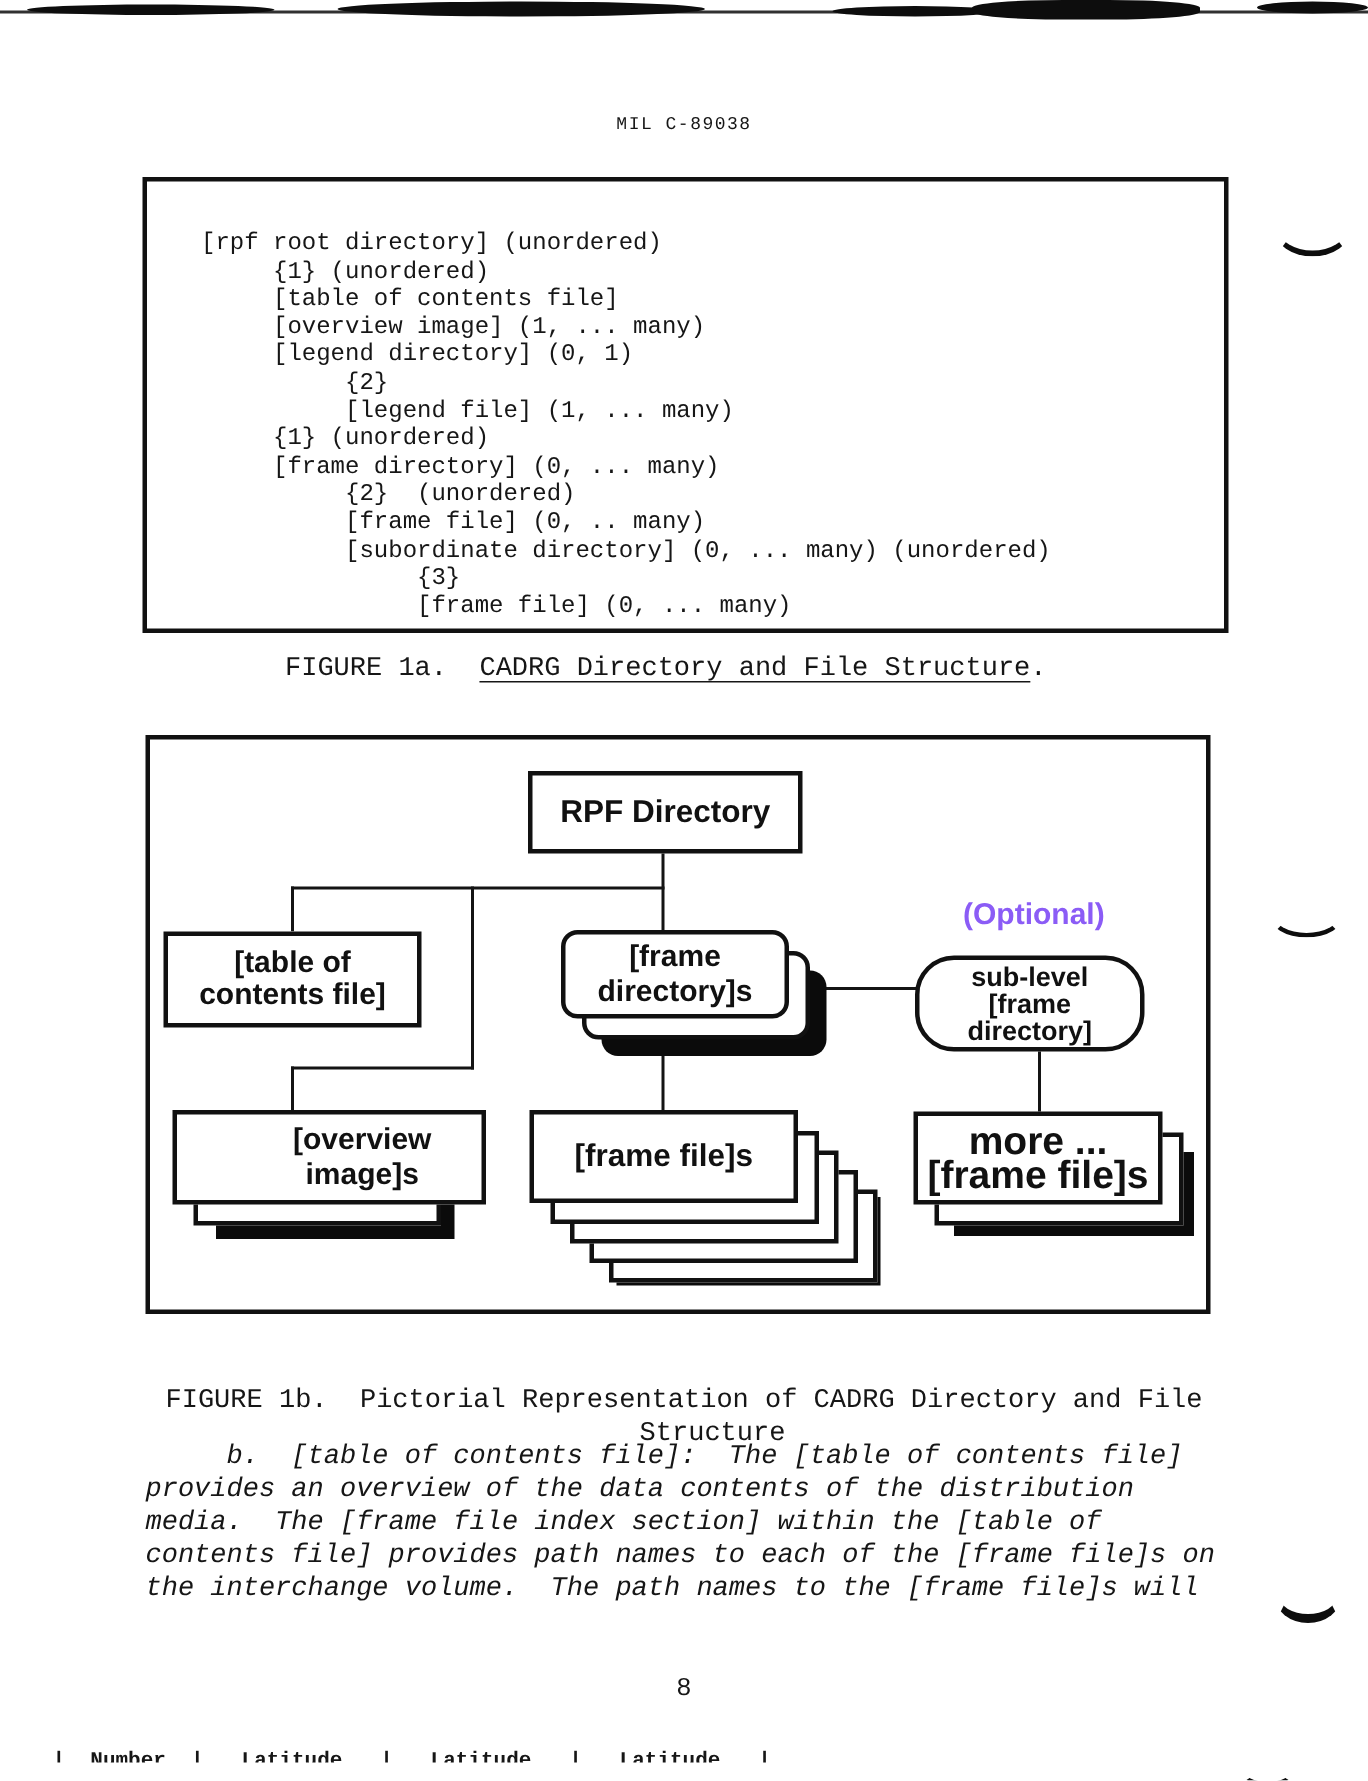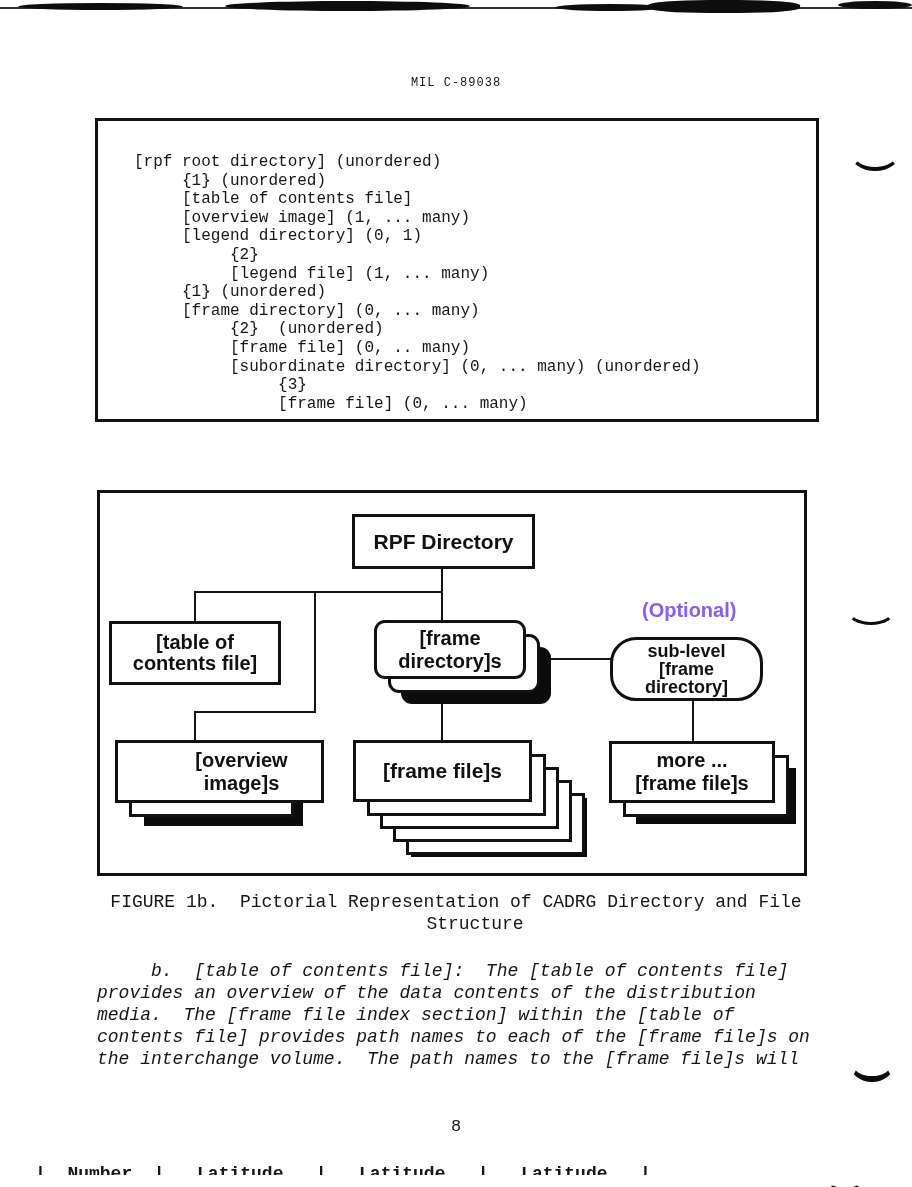--- a/index.html
+++ b/index.html
@@ -14,25 +14,25 @@
   .arc{position:absolute;border:3px solid transparent;border-bottom-color:#0d0d0d;border-radius:50%;}
   
   .docheader{position:absolute;top:30px;left:0;width:912px;text-align:center;
     font-size:12px;letter-spacing:1px;margin-top:46px;}
   .codebox{position:absolute;left:95px;top:118px;width:718px;height:298px;
     border:3px solid #111;}
   .codebox pre{margin:12px;padding:20px 10px 0 24px;font-size:16px;line-height:18.6px;
     font-family:"Liberation Mono","DejaVu Sans Mono",monospace;white-space:pre;}
   .cap1a{position:absolute;top:436px;left:190px;font-size:18px;white-space:pre;}
   .cap1a .ul{text-decoration:underline;text-underline-offset:4px;}
-  .cap1b{position:absolute;left:0;width:912px;text-align:center;font-size:18px;white-space:pre;}
+  .cap1b{position:absolute;left:0;width:912px;text-align:center;font-size:18px;white-space:pre;margin-top:32px;}
   .para{position:absolute;left:97px;top:960px;width:740px;font-size:18px;line-height:22px;white-space:pre;font-style:italic;}
   .pagenum{position:absolute;top:1117px;left:0;width:912px;text-align:center;font-size:17px;}
   .fragclip{position:absolute;left:35px;top:1164px;width:650px;height:11px;overflow:hidden;}
-  .fragclip .fragtext{font-size:18px;font-weight:bold;line-height:20px;white-space:pre;}
+  .fragclip .fragtext{font-size:14px;font-weight:bold;line-height:20px;white-space:pre;}
   
   .figure{position:absolute;left:97px;top:490px;width:704px;height:380px;border:3px solid #111;}
   .node{position:absolute;background:#fff;border:3px solid #111;display:flex;
     align-items:center;justify-content:center;text-align:center;
     font-family:"Liberation Sans","DejaVu Sans",sans-serif;font-weight:bold;color:#111;
     white-space:pre-line;z-index:4;}
   .layer{position:absolute;background:#fff;border:3px solid #111;z-index:3;}
   .blob{position:absolute;background:#0b0b0b;z-index:2;}
   .rounded{border-radius:11px;}
   .line{position:absolute;background:#141414;z-index:1;}
@@ -70,20 +70,21 @@
           [legend file] (1, ... many)
      {1} (unordered)
      [frame directory] (0, ... many)
           {2}  (unordered)
           [frame file] (0, .. many)
           [subordinate directory] (0, ... many) (unordered)
                {3}
                [frame file] (0, ... many)</pre>
   </div>
 
+  <div class="cap1a"><span>FIGURE 1a.  </span><span class="ul">CADRG Directory and File Structure</span><span>.</span></div>
 
   <div class="figure">
 
     <div class="line" style="left:341px;top:73px;width:2px;height:56px;"></div>
     <div class="line" style="left:94px;top:98px;width:249px;height:2px;"></div>
     <div class="line" style="left:94px;top:98px;width:2px;height:30px;"></div>
     <div class="line" style="left:214px;top:98px;width:2px;height:122px;"></div>
     <div class="line" style="left:94px;top:218px;width:122px;height:2px;"></div>
     <div class="line" style="left:94px;top:218px;width:2px;height:30px;"></div>
     <div class="line" style="left:341px;top:185px;width:2px;height:65px;"></div>
@@ -112,21 +113,21 @@
 
     <div class="blob" style="left:311px;top:305px;width:176px;height:59px;"></div>
     <div class="layer" style="left:306px;top:300px;width:173px;height:56px;"></div>
     <div class="layer" style="left:293px;top:287px;width:173px;height:56px;"></div>
     <div class="layer" style="left:280px;top:274px;width:173px;height:56px;"></div>
     <div class="layer" style="left:267px;top:261px;width:173px;height:56px;"></div>
     <div class="node" style="left:253px;top:247px;width:173px;height:56px;font-size:21px;">[frame file]s</div>
 
     <div class="blob" style="left:536px;top:275px;width:160px;height:56px;"></div>
     <div class="layer" style="left:523px;top:262px;width:160px;height:56px;"></div>
-    <div class="node" style="left:509px;top:248px;width:160px;height:56px;font-size:20px;line-height:23px;">more ...
+    <div class="node" style="left:509px;top:248px;width:160px;height:56px;font-size:26px;line-height:23px;">more ...
 [frame file]s</div>
   </div>
 
   <div class="cap1b" style="top:892px;">FIGURE 1b.  Pictorial Representation of CADRG Directory and File</div>
   <div class="cap1b" style="top:914px;padding-left:19px;">Structure</div>
 
   <div class="para">     b.  [table of contents file]:  The [table of contents file]
 provides an overview of the data contents of the distribution
 media.  The [frame file index section] within the [table of
 contents file] provides path names to each of the [frame file]s on

